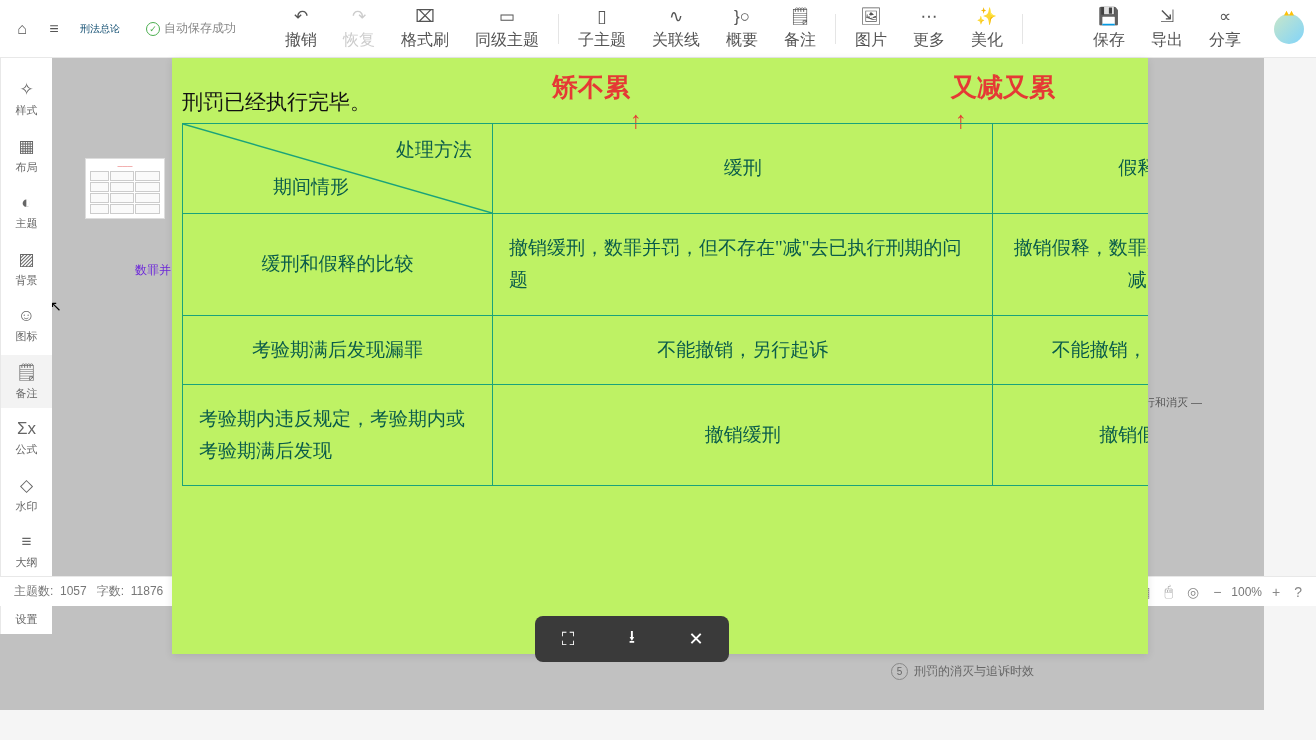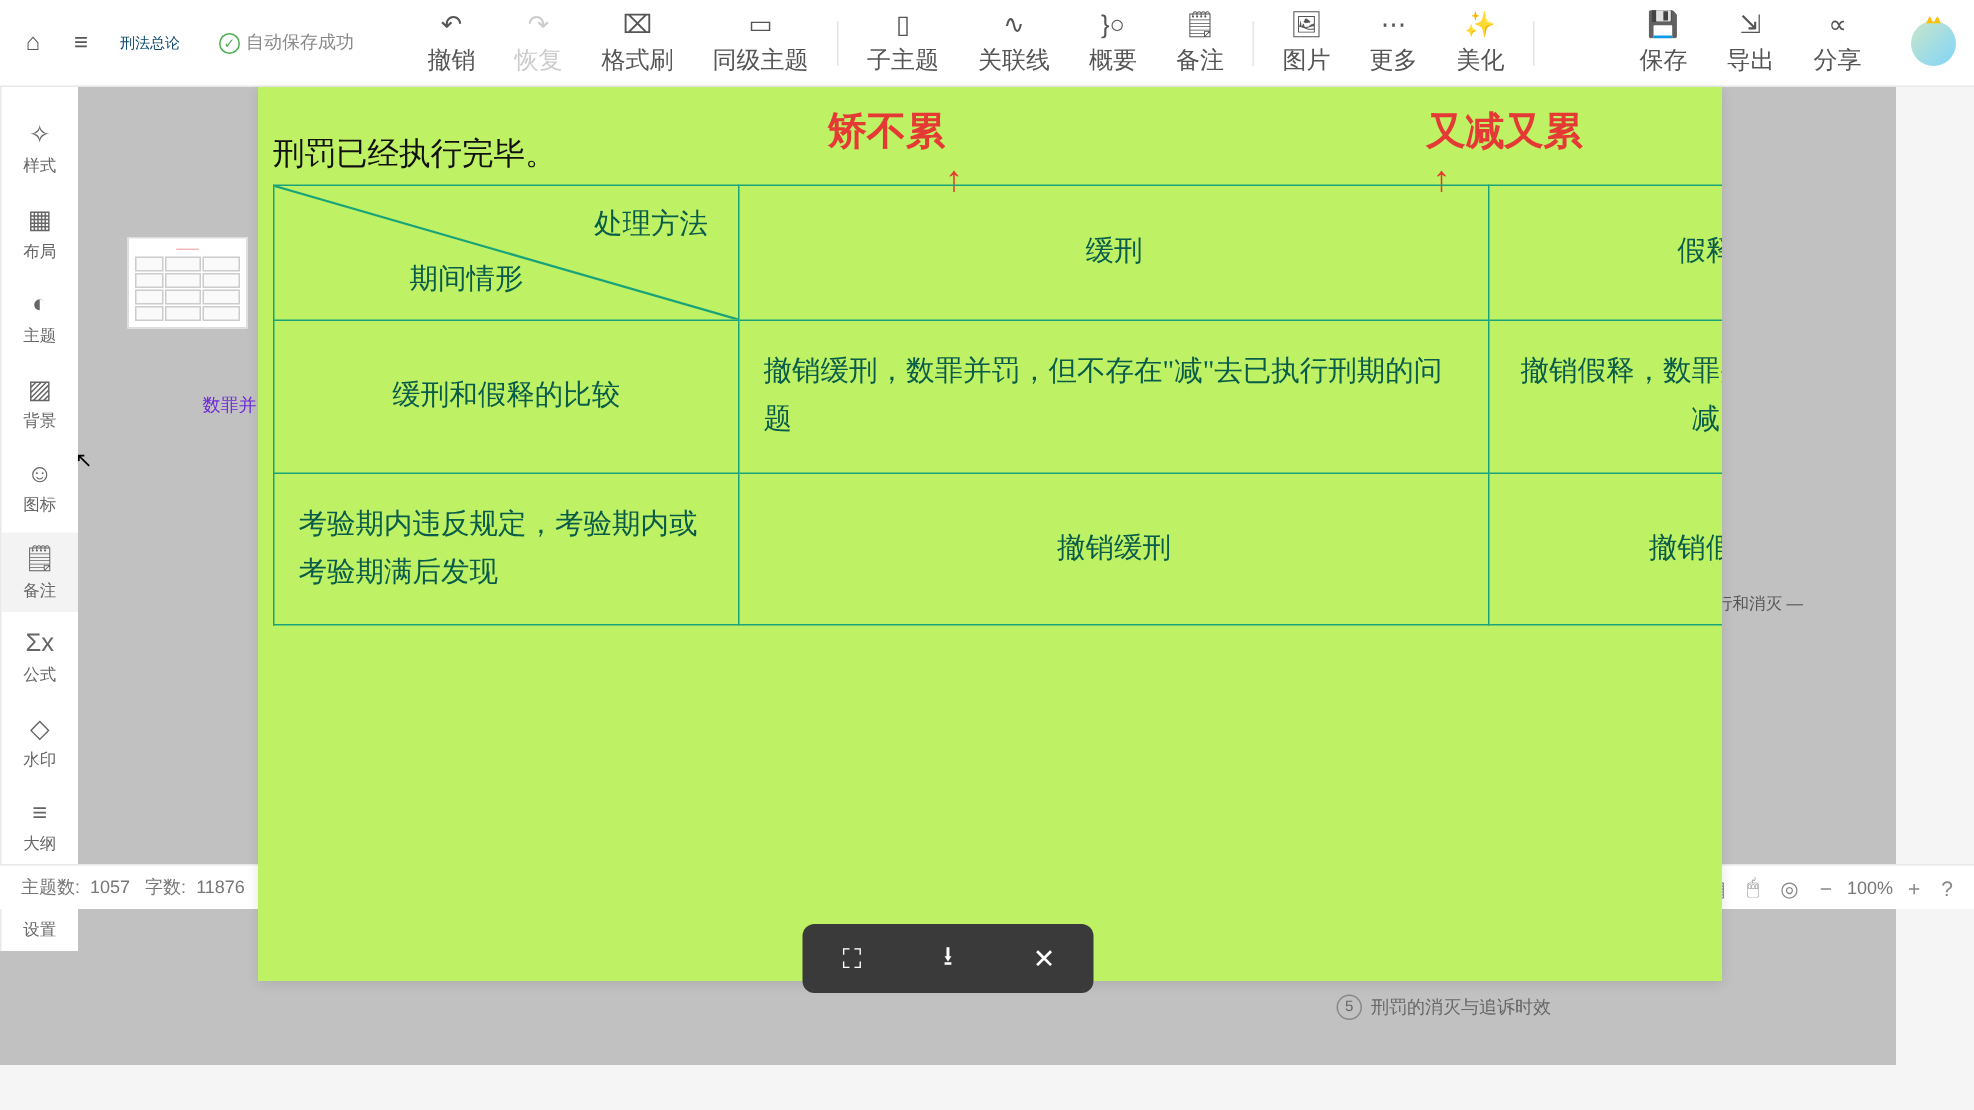--- a/index.html
+++ b/index.html
@@ -200,20 +200,25 @@
         <td>假释</td>
       </tr>
       </tbody>
         <tbody id="tbody">
           <tr>
             <td class="">缓刑和假释的比较</td>
             <td class="left">撤销缓刑，数罪并罚，但不存在"减"去已执行刑期的问题</td>
             <td>撤销假释，数罪并罚，先并后减</td>
           </tr>
           <tr>
+            <td class="">考验期满后发现漏罪</td>
+            <td class="">不能撤销，另行起诉</td>
+            <td>不能撤销，另行起诉</td>
+          </tr>
+          <tr>
             <td class="left">考验期内违反规定，考验期内或考验期满后发现</td>
             <td class="">撤销缓刑</td>
             <td>撤销假释</td>
           </tr>
         </tbody>
     </table>
   </div>
 
   <div class="floatbar">
     <span class="floatbar-btn">⛶</span>

